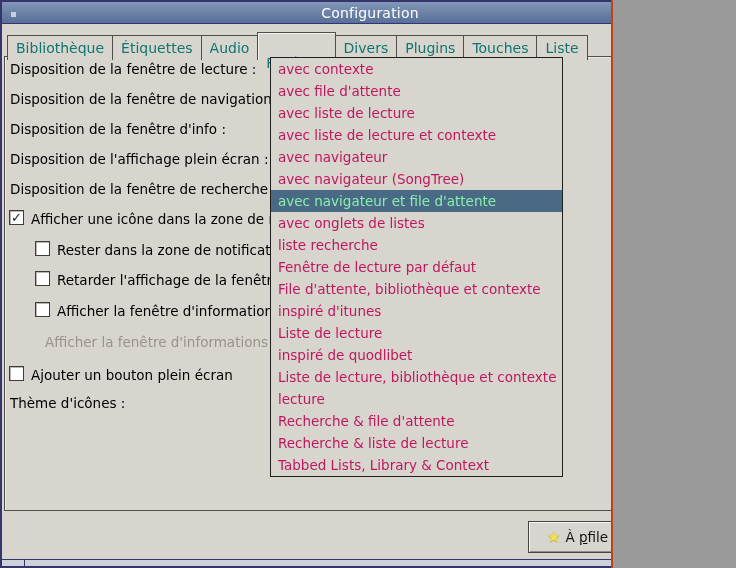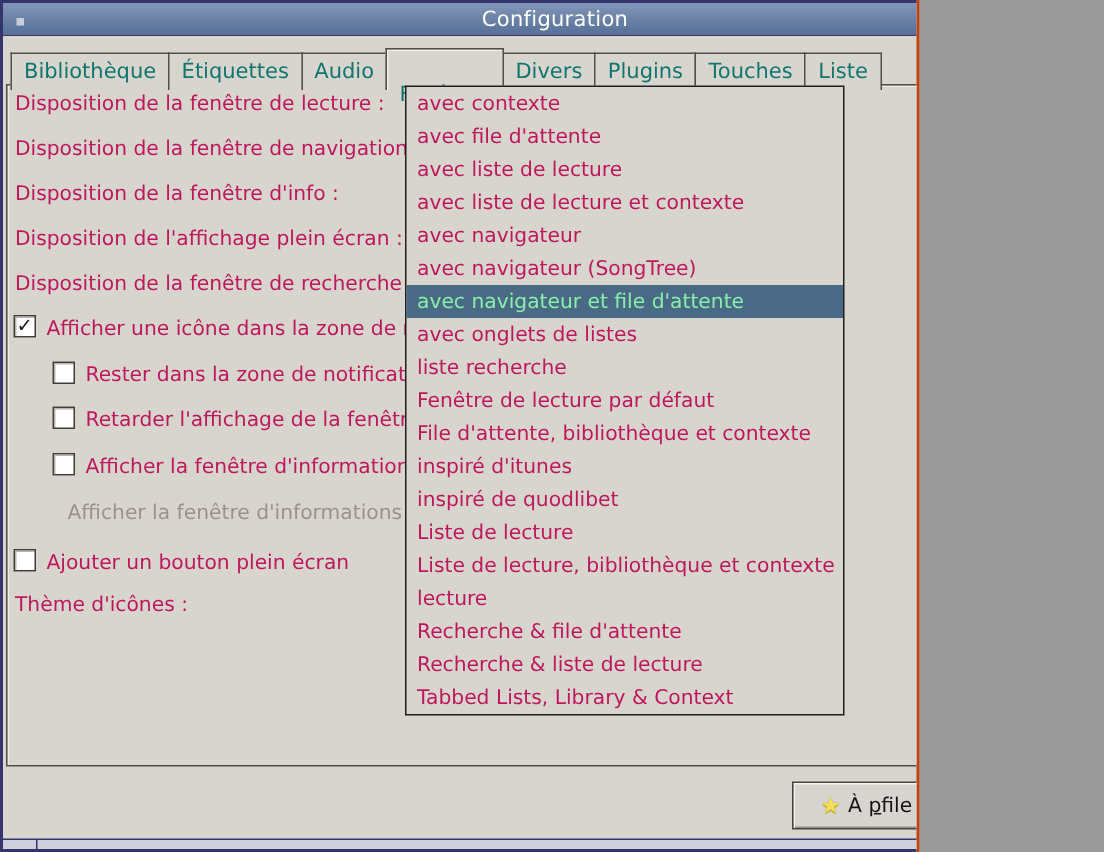--- a/index.html
+++ b/index.html
@@ -35,21 +35,21 @@
     position:relative;top:0;height:28px;padding-top:22px;z-index:4;
     box-shadow:inset 1px 1px 0 #f2f1ee;
   }
   
   .notebook{
     position:absolute;left:2px;top:56px;width:730px;height:455px;
     border:1px solid #504e4a;background:#d8d5cf;z-index:1;
     box-shadow:inset 1px 1px 0 #ecebe7;
   }
   
-  .lbl{position:absolute;font-size:13.5px;color:#be185d;white-space:nowrap;z-index:2;}
+  .lbl{position:absolute;font-size:13.5px;color:#000000;white-space:nowrap;z-index:2;}
   .lbl.disabled{color:#98948c;}
   .checkbox{
     position:absolute;width:15px;height:15px;background:#ffffff;
     border:1px solid #3f3d3a;z-index:2;
     box-shadow:inset 1px 1px 0 #b9b6b0;
     font-size:13px;line-height:13px;text-align:center;color:#1a1a1a;font-weight:bold;
   }
   
   .popup{
     position:absolute;left:268px;top:57px;width:293px;z-index:10;
@@ -142,22 +142,22 @@
     <div class="item">avec liste de lecture</div>
     <div class="item">avec liste de lecture et contexte</div>
     <div class="item">avec navigateur</div>
     <div class="item">avec navigateur (SongTree)</div>
     <div class="item selected">avec navigateur et file d'attente</div>
     <div class="item">avec onglets de listes</div>
     <div class="item">liste recherche</div>
     <div class="item">Fenêtre de lecture par défaut</div>
     <div class="item">File d'attente, bibliothèque et contexte</div>
     <div class="item">inspiré d'itunes</div>
+    <div class="item">Liste de lecture</div>
     <div class="item">inspiré de quodlibet</div>
-    <div class="item">Liste de lecture</div>
     <div class="item">Liste de lecture, bibliothèque et contexte</div>
     <div class="item">lecture</div>
     <div class="item">Recherche &amp; file d'attente</div>
     <div class="item">Recherche &amp; liste de lecture</div>
     <div class="item">Tabbed Lists, Library &amp; Context</div>
   </div>
 
   <div class="btn" style="left:526px;width:99px;">
     <span class="star-icon">★</span>
     <span><span>À </span><span class="mn">p</span><span>file</span></span>

